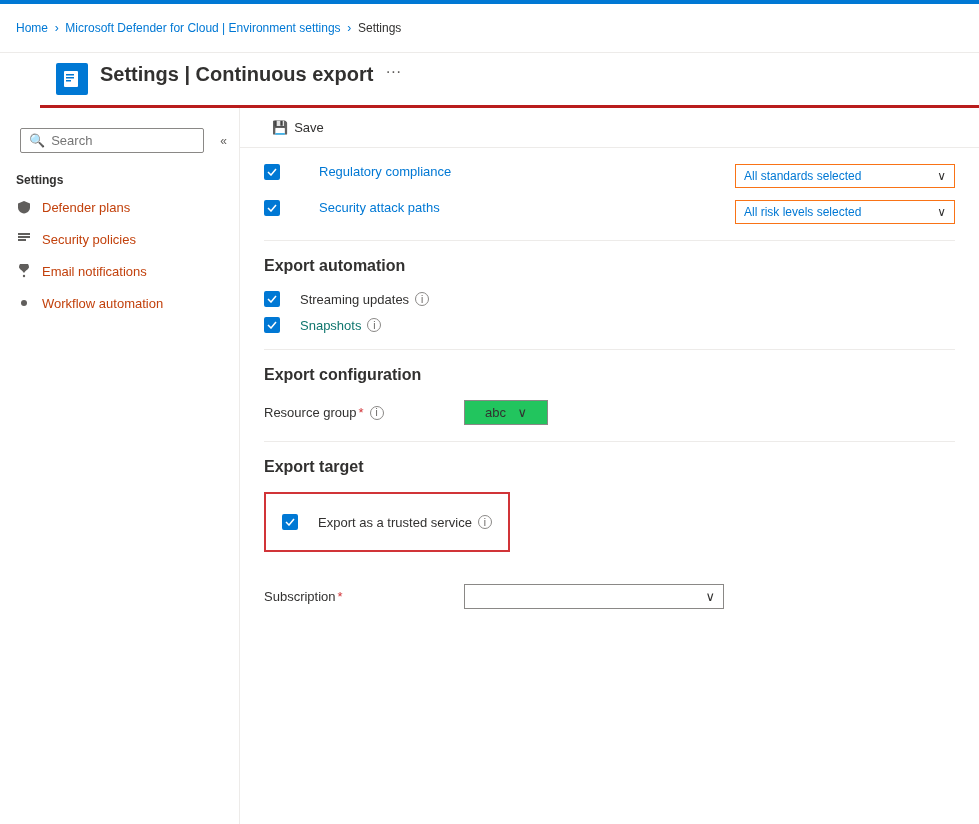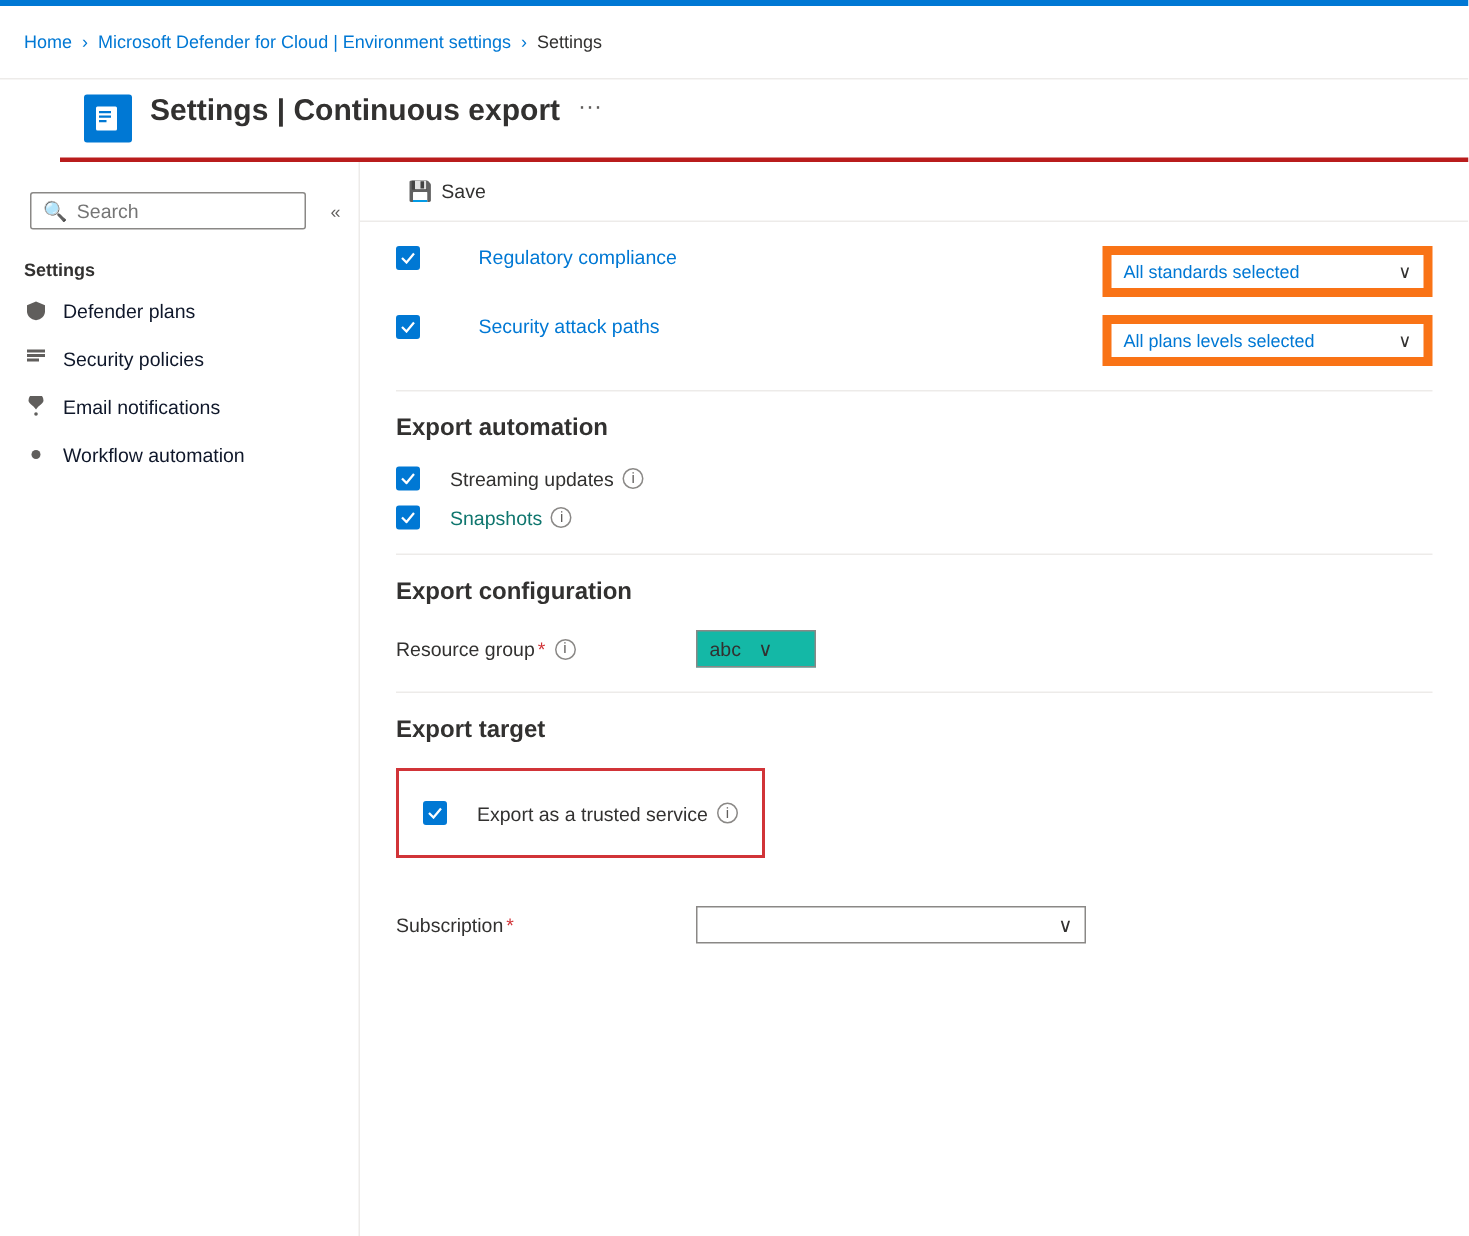--- a/index.html
+++ b/index.html
@@ -20,51 +20,51 @@
     .main-layout { display: flex; height: calc(100vh - 80px); }
 
     
     .sidebar { width: 240px; min-width: 240px; border-right: 1px solid #edebe9; background: #fff; padding-top: 8px; }
     .search-box { display: flex; align-items: center; border: 1px solid #8a8886; margin: 8px 12px; padding: 4px 8px; border-radius: 2px; }
     .search-box input { border: none; outline: none; font-size: 13px; width: 100%; color: #323130; }
     .search-icon { color: #605e5c; margin-right: 6px; font-size: 13px; }
     .collapse-btn { margin-left: auto; cursor: pointer; color: #605e5c; font-size: 12px; padding: 2px 4px; }
 
     .sidebar-section-label { font-weight: 600; font-size: 12px; color: #323130; padding: 8px 16px 4px; }
-    .sidebar-item { display: flex; align-items: center; padding: 8px 16px; cursor: pointer; color: #0f172a; font-size: 13px; }
+    .sidebar-item { display: flex; align-items: center; padding: 8px 16px; cursor: pointer; color: #c2410c; font-size: 13px; }
     .sidebar-item.active { background: #edebe9; font-weight: 500; }
     .sidebar-item-icon { width: 16px; height: 16px; margin-right: 10px; flex-shrink: 0; display: flex; align-items: center; justify-content: center; }
 
     
     .main-content { flex: 1; overflow-y: auto; padding: 0; }
 
     .toolbar { display: flex; align-items: center; padding: 8px 24px; border-bottom: 1px solid #edebe9; }
     .toolbar-btn { display: flex; align-items: center; cursor: pointer; color: #323130; font-size: 13px; padding: 4px 8px; border: none; background: none; }
     .toolbar-btn-icon { margin-right: 6px; }
 
     .content-section { padding: 16px 24px; }
 
     .section-divider { border: none; border-top: 1px solid #edebe9; margin: 16px 0; }
 
     .checkbox-row { display: flex; align-items: flex-start; margin-bottom: 12px; gap: 29px; }
     .checkbox-blue { width: 16px; height: 16px; background: #0078d4; border: 2px solid #0078d4; border-radius: 2px; display: flex; align-items: center; justify-content: center; flex-shrink: 0; margin-right: 10px; }
     .checkbox-blue svg { fill: white; }
     .checkbox-label { color: #0078d4; font-size: 13px; flex: 1; }
-    .dropdown-select { border: 6px solid #f97316; padding: 4px 8px; min-width: 220px; display: flex; align-items: center; justify-content: space-between; cursor: pointer; background: #fff; font-size: 12px; color: #0078d4; }
+    .dropdown-select { border: 1px solid #f97316; padding: 4px 8px; min-width: 220px; display: flex; align-items: center; justify-content: space-between; cursor: pointer; background: #fff; font-size: 12px; color: #0078d4; }
     .dropdown-select .chevron { margin-left: 8px; color: #323130; }
 
     .section-title { font-size: 16px; font-weight: 600; color: #323130; margin-bottom: 16px; }
 
     .freq-row { display: flex; align-items: center; margin-bottom: 10px; }
     .info-icon { display: inline-flex; align-items: center; justify-content: center; width: 14px; height: 14px; border-radius: 50%; border: 1px solid #8a8886; color: #605e5c; font-size: 10px; margin-left: 6px; cursor: pointer; }
 
     .config-row { display: flex; align-items: center; margin-bottom: 16px; }
     .config-label { font-size: 13px; color: #323130; min-width: 200px; display: flex; align-items: center; }
     .required-star { color: #d13438; margin-left: 2px; }
-    .small-dropdown { border: 1px solid #8a8886; padding: 4px 8px; display: flex; align-items: flex-start; cursor: pointer; background: #14b8a6; font-size: 13px; min-width: 80px; }
+    .small-dropdown { border: 1px solid #8a8886; padding: 4px 20px; display: flex; align-items: flex-start; cursor: pointer; background: #22c55e; font-size: 13px; min-width: 80px; }
     .small-dropdown .chevron { margin-left: 8px; color: #323130; }
 
     .export-target-box { border: 2px solid #d13438; padding: 20px 16px; display: inline-flex; align-items: center; margin-bottom: 16px; }
 
     .subscription-row { display: flex; align-items: center; margin-bottom: 16px; }
     .sub-label { font-size: 13px; color: #323130; min-width: 200px; display: flex; align-items: center; }
     .wide-dropdown { border: 1px solid #8a8886; padding: 4px 8px; display: flex; align-items: center; cursor: pointer; background: #fff; font-size: 13px; min-width: 260px; }
   </style>
 </head>
 <body>
@@ -168,21 +168,21 @@
       </div>
 
       <div class="checkbox-row">
         <div class="checkbox-blue">
           <svg width="10" height="8" viewBox="0 0 10 8">
               <polyline points="1,4 4,7 9,1" stroke="white" stroke-width="1.5" fill="none"></polyline>
             </svg>
         </div>
         <span class="checkbox-label">Security attack paths</span>
         <div class="dropdown-select">
-          <span>All plans levels selected</span>
+          <span>All risk levels selected</span>
           <span class="chevron">∨</span>
         </div>
       </div>
 
       <hr class="section-divider">
 
       <div>
         <div class="section-title">Export automation</div>
         <div class="freq-row">
           <div class="checkbox-blue">

